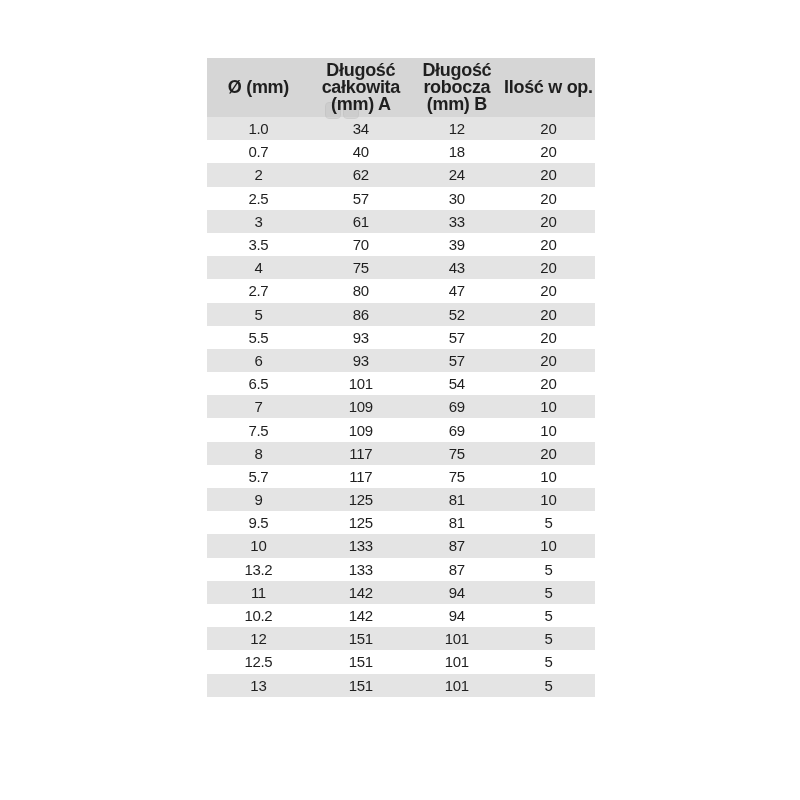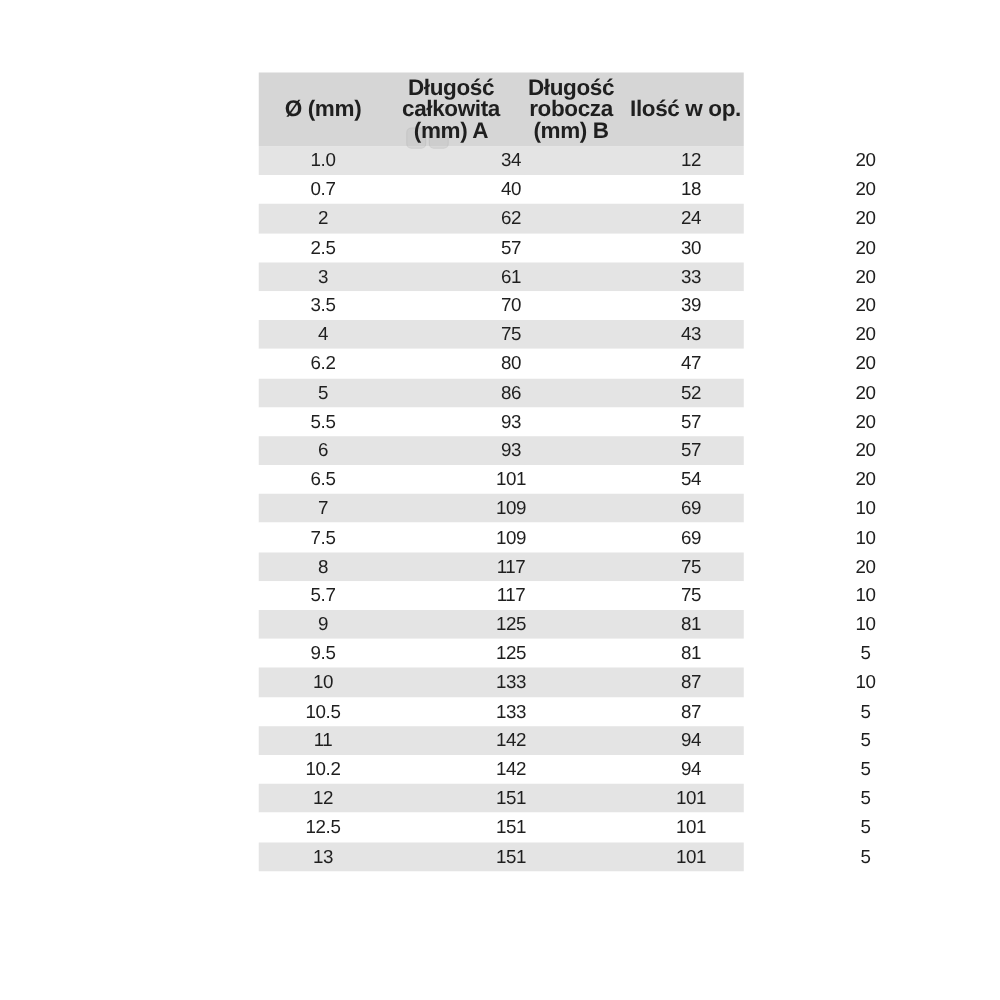--- a/index.html
+++ b/index.html
@@ -75,21 +75,20 @@
   }
   .desc-qty {
     text-align: center;
     font-size: 15px;
   }
   .trow {
     display: grid;
     grid-template-columns: 26.5% 26.3% 23.2% 24%;
     height: 23.2px;
     align-items: center;
-    gap: 48px;
   }
   .trow:nth-child(odd) {
     background: #e4e4e4;
   }
   .trow:nth-child(even) {
     background: #ffffff;
   }
   .td {
     text-align: center;
     font-size: 15px;
@@ -155,21 +154,21 @@
           <div class="td">39</div>
           <div class="td">20</div>
         </div>
         <div class="trow">
           <div class="td">4</div>
           <div class="td">75</div>
           <div class="td">43</div>
           <div class="td">20</div>
         </div>
         <div class="trow">
-          <div class="td">6.2</div>
+          <div class="td">2.7</div>
           <div class="td">80</div>
           <div class="td">47</div>
           <div class="td">20</div>
         </div>
         <div class="trow">
           <div class="td">5</div>
           <div class="td">86</div>
           <div class="td">52</div>
           <div class="td">20</div>
         </div>
@@ -227,21 +226,21 @@
           <div class="td">81</div>
           <div class="td">5</div>
         </div>
         <div class="trow">
           <div class="td">10</div>
           <div class="td">133</div>
           <div class="td">87</div>
           <div class="td">10</div>
         </div>
         <div class="trow">
-          <div class="td">10.5</div>
+          <div class="td">13.2</div>
           <div class="td">133</div>
           <div class="td">87</div>
           <div class="td">5</div>
         </div>
         <div class="trow">
           <div class="td">11</div>
           <div class="td">142</div>
           <div class="td">94</div>
           <div class="td">5</div>
         </div>

